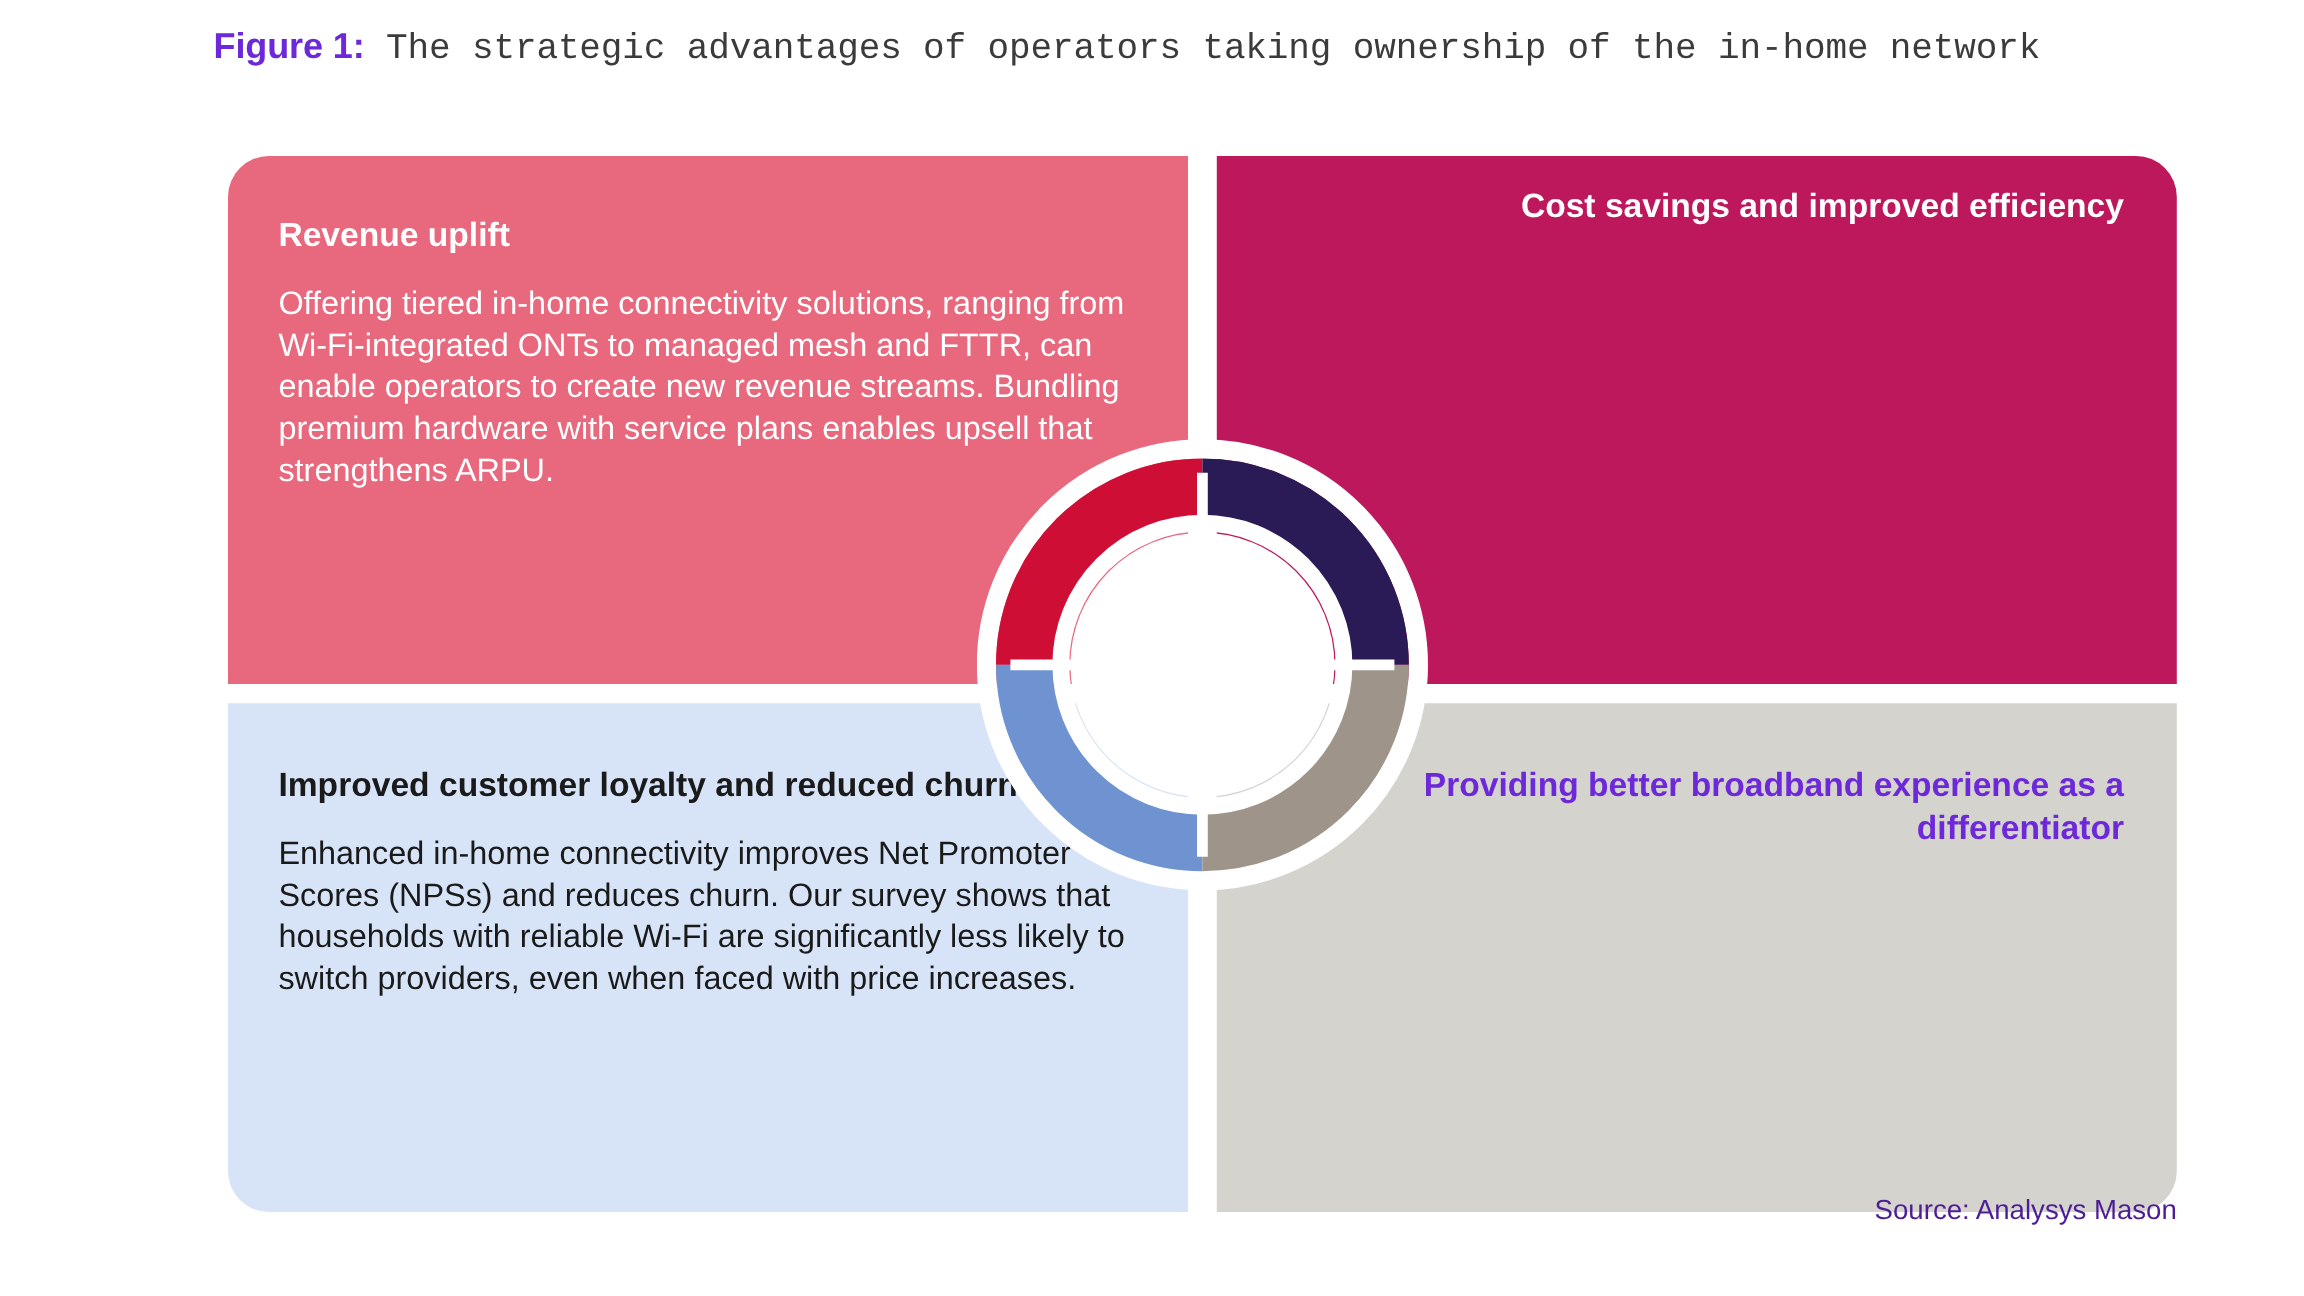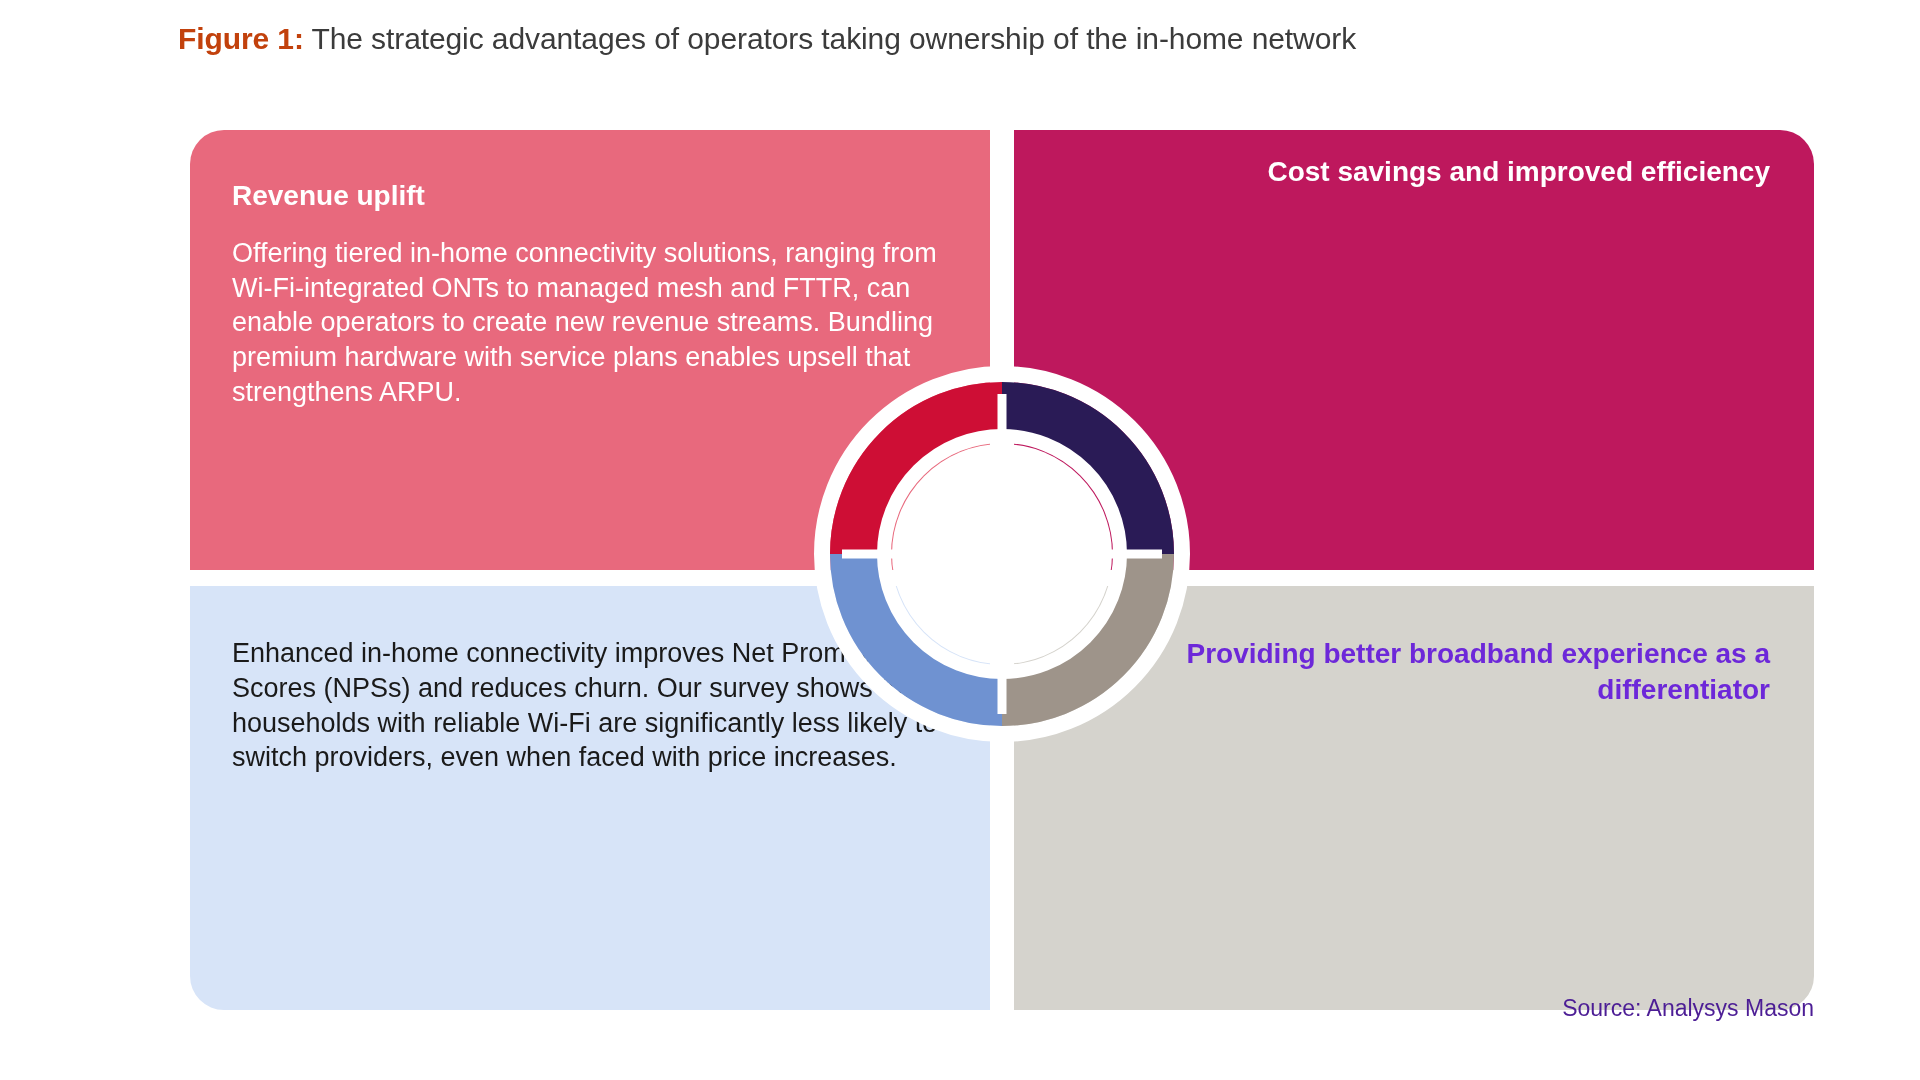--- a/index.html
+++ b/index.html
@@ -27,24 +27,25 @@
     position: absolute;
     left: 178px;
     top: 22px;
     font-size: 30px;
     color: #3b3b3b;
     letter-spacing: -0.1px;
     white-space: nowrap;
   }
   .caption .cap-label {
     font-weight: bold;
-    color: #c2410c;
+    color: #6d28d9;
   }
   .caption .cap-text {
     font-weight: normal;
+    font-family: Liberation Mono, monospace;
   }
 
   
   .grid {
     position: absolute;
     left: 190px;
     top: 130px;
     width: 1624px;
     height: 1070px;
   }
@@ -164,20 +165,21 @@
     </div>
 
     <div class="quad" id="quad-cost" style="background: #be185d;">
       <div class="quad-inner" style="color: rgb(255, 255, 255); text-align: right;">
         <div class="q-title">Cost savings and improved efficiency</div>
       </div>
     </div>
 
     <div class="quad" id="quad-loyalty" style="background: rgb(215, 228, 248);">
       <div class="quad-inner" style="color: rgb(26, 26, 26); text-align: left;">
+        <div class="q-title">Improved customer loyalty and reduced churn</div>
         <div class="q-body">Enhanced in-home connectivity improves Net Promoter Scores (NPSs) and reduces churn. Our survey shows that households with reliable Wi-Fi are significantly less likely to switch providers, even when faced with price increases.</div>
       </div>
     </div>
 
     <div class="quad" id="quad-experience" style="background: rgb(213, 211, 205);">
       <div class="quad-inner" style="color: #6d28d9; text-align: right;">
         <div class="q-title">Providing better broadband experience as a differentiator</div>
       </div>
     </div>
 

